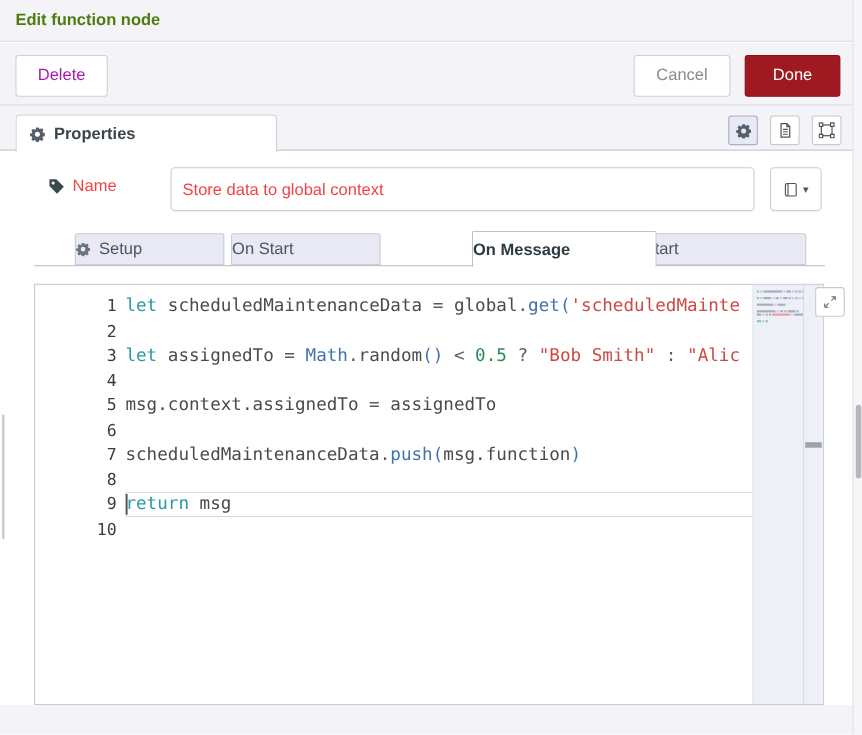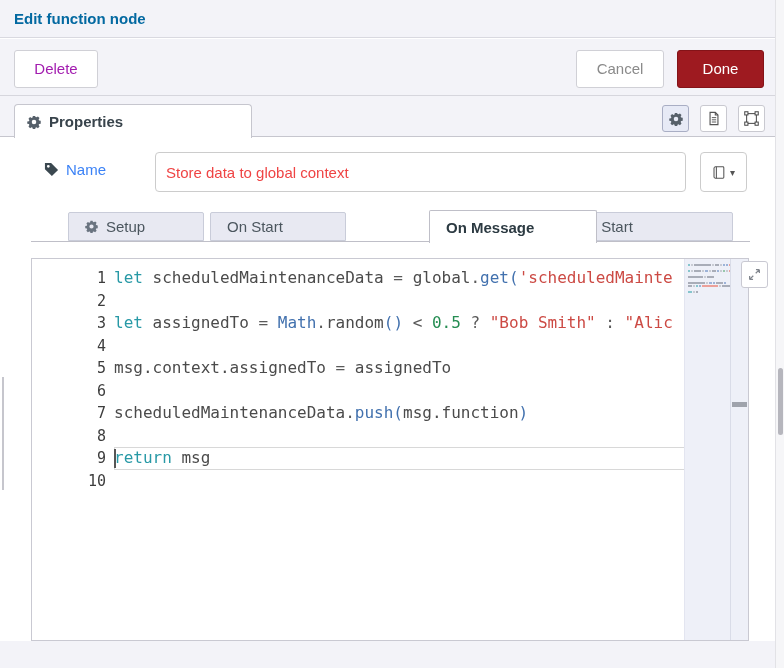--- a/index.html
+++ b/index.html
@@ -1,55 +1,55 @@
 <!DOCTYPE html>
 <html><head>
 <meta charset="utf-8">
 <style>
   html,body{margin:0;padding:0;}
   body{width:784px;height:668px;position:relative;overflow:hidden;background:#ffffff;
        font-family:"Liberation Sans",sans-serif;color:#444;}
   
   .hdr{position:absolute;left:0;top:0;width:784px;height:38px;background:#f3f3f8;
        border-bottom:1px solid #d9d9e0;box-sizing:border-box;}
-  .hdr-title{position:absolute;left:14px;top:0;line-height:38px;font-size:15px;font-weight:bold;color:#0369a1;}
+  .hdr-title{position:absolute;left:14px;top:0;line-height:38px;font-size:15px;font-weight:bold;color:#4d7c0f;}
   .btnrow{position:absolute;left:0;top:39px;width:784px;height:57px;background:#f3f3f8;
        border-bottom:1px solid #d6d6dd;box-sizing:border-box;}
   .btn{position:absolute;top:11px;height:38px;box-sizing:border-box;border:1px solid #d0d0d6;
        border-radius:3px;background:#fff;font-size:15px;text-align:center;line-height:36px;cursor:pointer;}
   .btn-delete{left:14px;width:84px;color:#a21caf;}
   .btn-cancel{left:576px;width:88px;color:#8a8a8a;}
   .btn-done{left:677px;width:87px;background:#9e1a20;border-color:#841318;color:#fff;}
   
   .tabbar1{position:absolute;left:0;top:96px;width:784px;height:41px;background:#f3f3f8;
        border-bottom:1px solid #c6c6ce;box-sizing:border-box;}
   .prop-tab{position:absolute;left:14px;top:104px;width:238px;height:34px;background:#fff;
        border:1px solid #c6c6ce;border-bottom:none;border-radius:4px 4px 0 0;box-sizing:border-box;
        display:flex;align-items:center;gap:8px;padding-left:12px;z-index:2;
        font-weight:bold;font-size:15px;color:#39444c;}
   .hdr-btn{position:absolute;top:105px;width:27px;height:27px;background:#fff;border:1px solid #c9c9d0;
        border-radius:3px;box-sizing:border-box;display:flex;align-items:center;justify-content:center;cursor:pointer;}
   .hdr-btn.sel{background:#e7eaf6;border-color:#a9aec4;}
   .hb-gear{left:662px;} .hb-doc{left:700px;} .hb-frame{left:738px;}
   
   .name-label{position:absolute;left:44px;top:161px;display:flex;align-items:center;gap:7px;
-       font-size:15px;color:#3b82f6;}
+       font-size:15px;color:#ef4444;}
   .name-input{position:absolute;left:155px;top:152px;width:509px;height:38px;border:1px solid #cccccc;
        border-radius:4px;padding:0 10px;font-size:15px;color:#ef4444;background:#fff;
        font-family:"Liberation Sans",sans-serif;}
   .book-btn{position:absolute;left:700px;top:152px;width:47px;height:40px;box-sizing:border-box;
        background:#fff;border:1px solid #cccccc;border-radius:4px;display:flex;align-items:center;
        justify-content:center;gap:4px;cursor:pointer;}
   .caret{font-size:10px;color:#555;}
   
   .tabs2{position:absolute;left:31px;top:210px;width:719px;height:32px;
        border-bottom:1px solid #bfbfc8;box-sizing:border-box;}
   .etab{position:absolute;top:2px;height:29px;background:#e8e9f2;border:1px solid #c9ccd9;
        border-radius:2px 2px 0 0;box-sizing:border-box;display:flex;align-items:center;gap:8px;
-       padding-left:16px;font-size:15px;color:#4b565e;cursor:pointer;}
+       font-size:15px;color:#4b565e;cursor:pointer;}
   .etab.active{top:0;height:33px;background:#fff;border-color:#bfbfc8;border-bottom:none;
        font-weight:bold;color:#2c3a42;z-index:2;}
   
   .editor{position:absolute;left:31px;top:258px;width:718px;height:383px;background:#fff;
        border:1px solid #c9c9d2;box-sizing:border-box;}
   .gutter{position:absolute;left:0;top:0;width:74px;padding-top:8px;}
   .lnum{height:22.5px;line-height:22.5px;text-align:right;padding-right:0;
        font-family:"DejaVu Sans Mono",monospace;font-size:15px;color:#3d3d3d;}
   .codearea{position:absolute;left:82px;top:0;width:573px;bottom:0;overflow:hidden;padding-top:8px;}
   .code-line{position:relative;height:22.5px;line-height:22.5px;white-space:pre;

